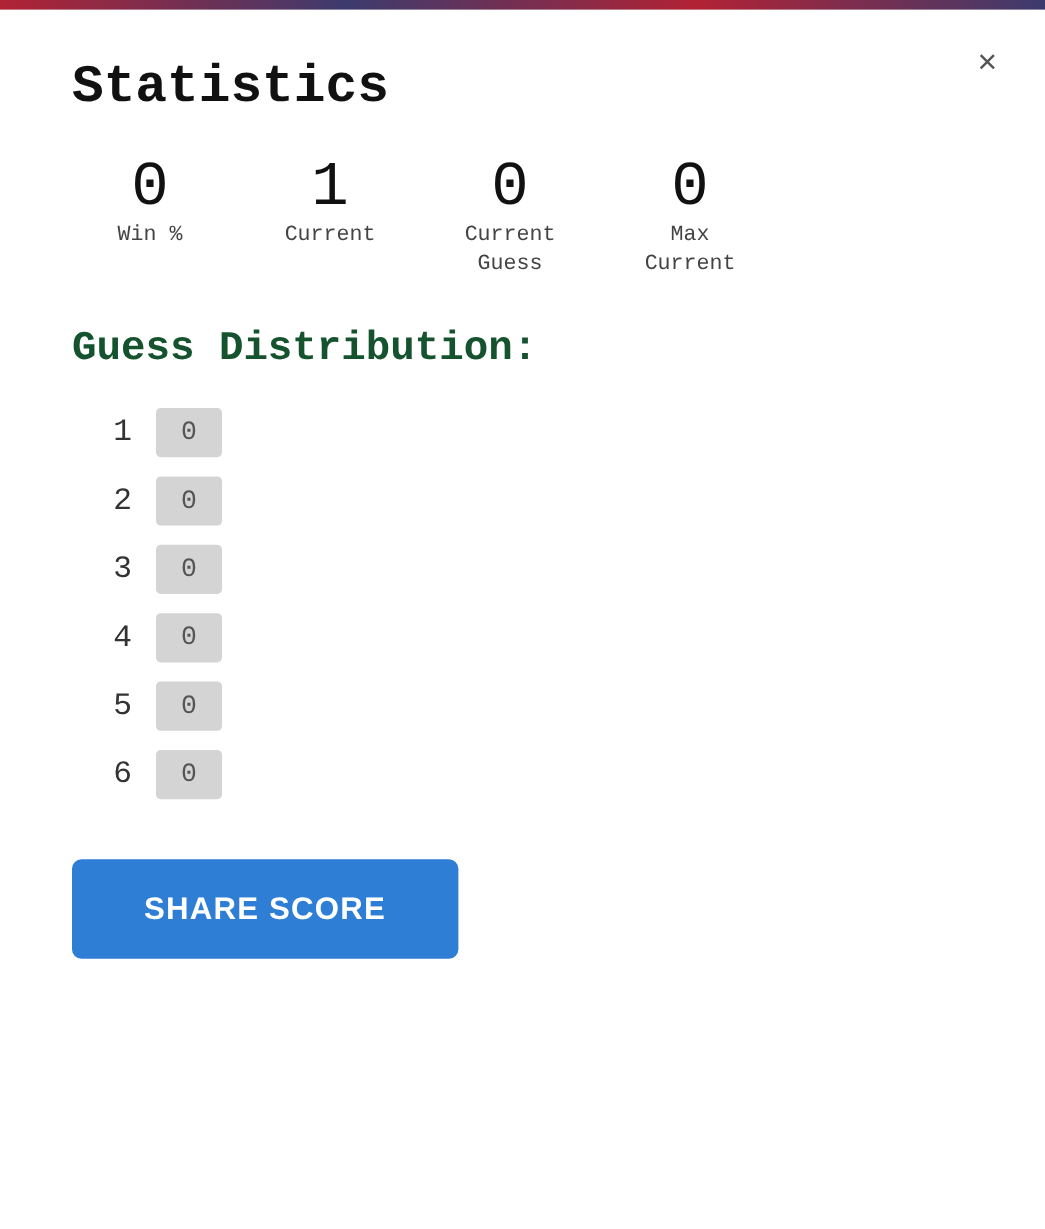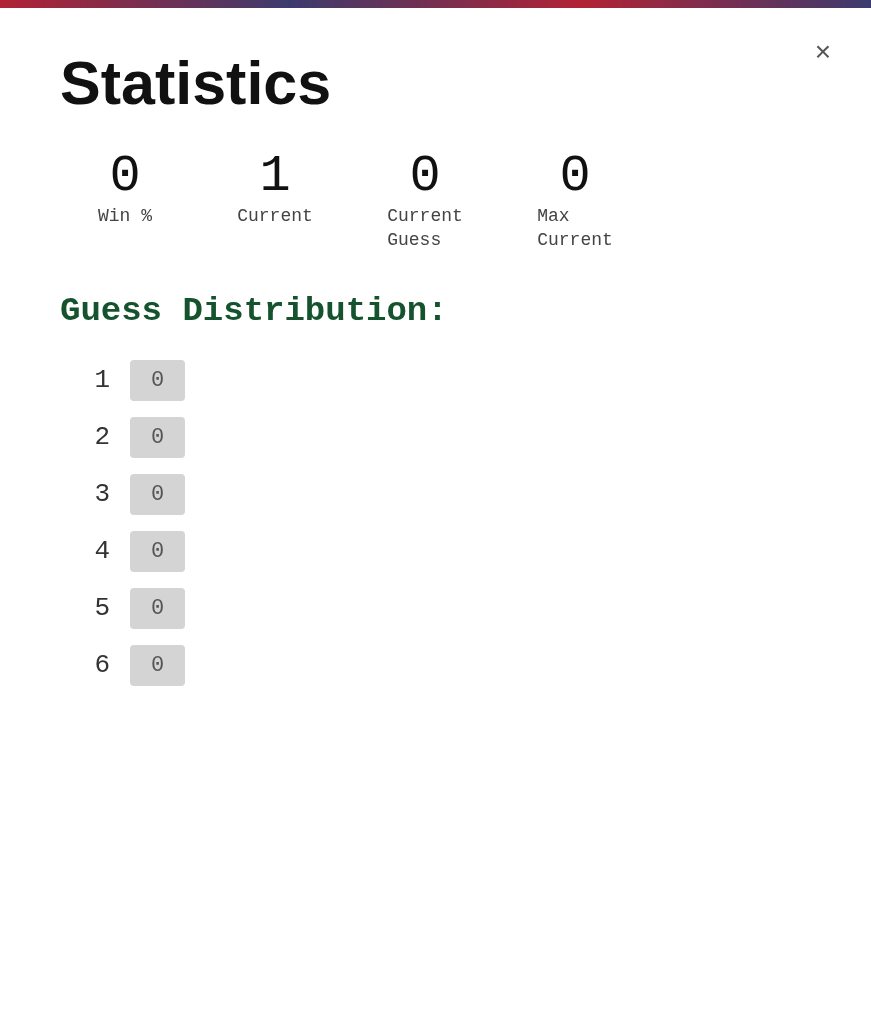--- a/index.html
+++ b/index.html
@@ -43,23 +43,23 @@
       font-size: 28px;
       color: #555;
       cursor: pointer;
       background: none;
       border: none;
       font-family: Arial, sans-serif;
       line-height: 1;
     }
 
     .statistics-title {
-      font-size: 61px;
+      font-size: 44px;
       font-weight: bold;
-      font-family: Liberation Sans, sans-serif;
+      font-family: Liberation Mono, monospace;
       color: #111;
       margin-bottom: 30px;
     }
 
     .stats-row {
       display: flex;
       justify-content: flex-start;
       gap: 60px;
       margin-bottom: 40px;
       padding-left: 20px;
@@ -76,21 +76,21 @@
       font-size: 52px;
       font-family: 'Courier New', Courier, monospace;
       color: #111;
       line-height: 1.1;
     }
 
     .stat-label {
       font-size: 18px;
       font-family: 'Courier New', Courier, monospace;
       color: #444;
-      text-align: left;
+      text-align: center;
       line-height: 1.3;
       white-space: pre-line;
     }
 
     .guess-distribution-title {
       font-size: 34px;
       font-weight: bold;
       font-family: 'Courier New', Courier, monospace;
       color: #14532d;
       margin-bottom: 30px;
@@ -197,14 +197,15 @@
     <div class="distribution-row">
       <span class="distribution-label">5</span>
       <div class="distribution-bar">0</div>
     </div>
     <div class="distribution-row">
       <span class="distribution-label">6</span>
       <div class="distribution-bar">0</div>
     </div>
   </div>
 
+  <button class="share-button">SHARE SCORE</button>
 
 </div>
 
 </body></html>

